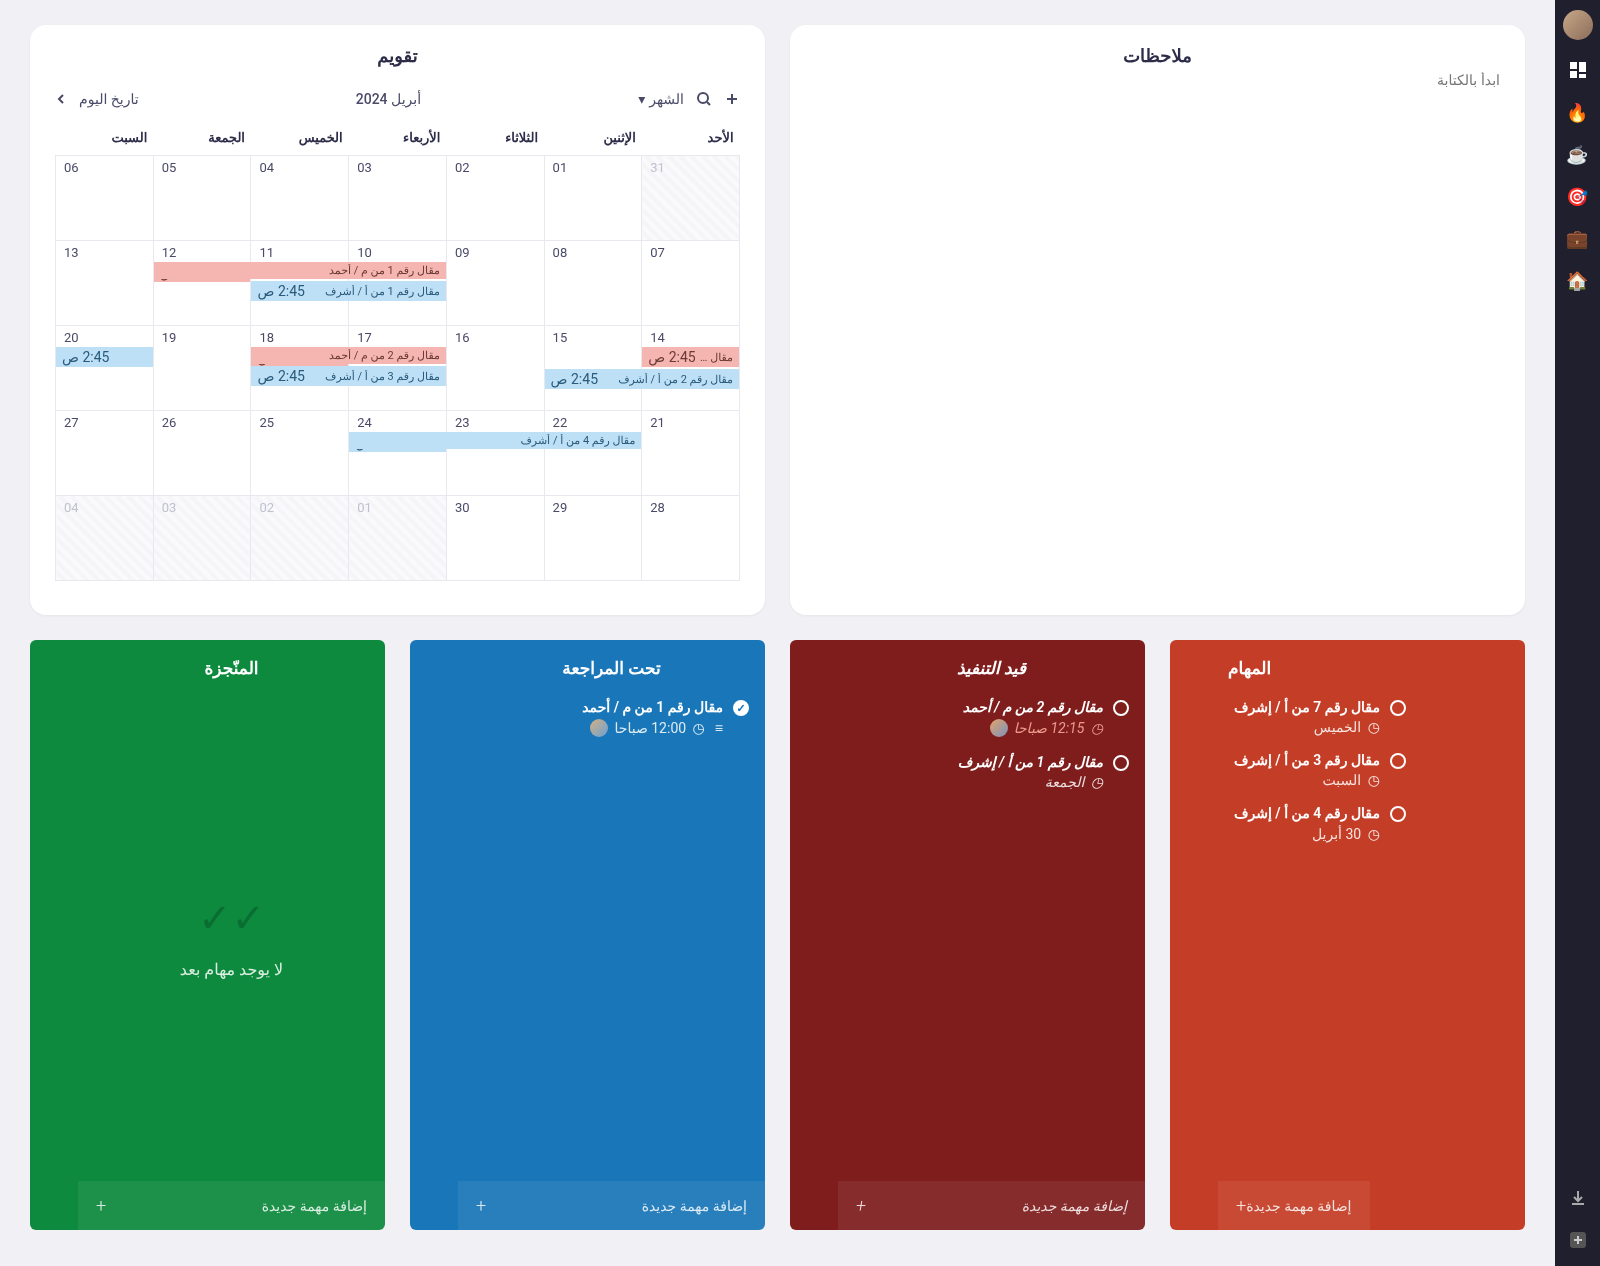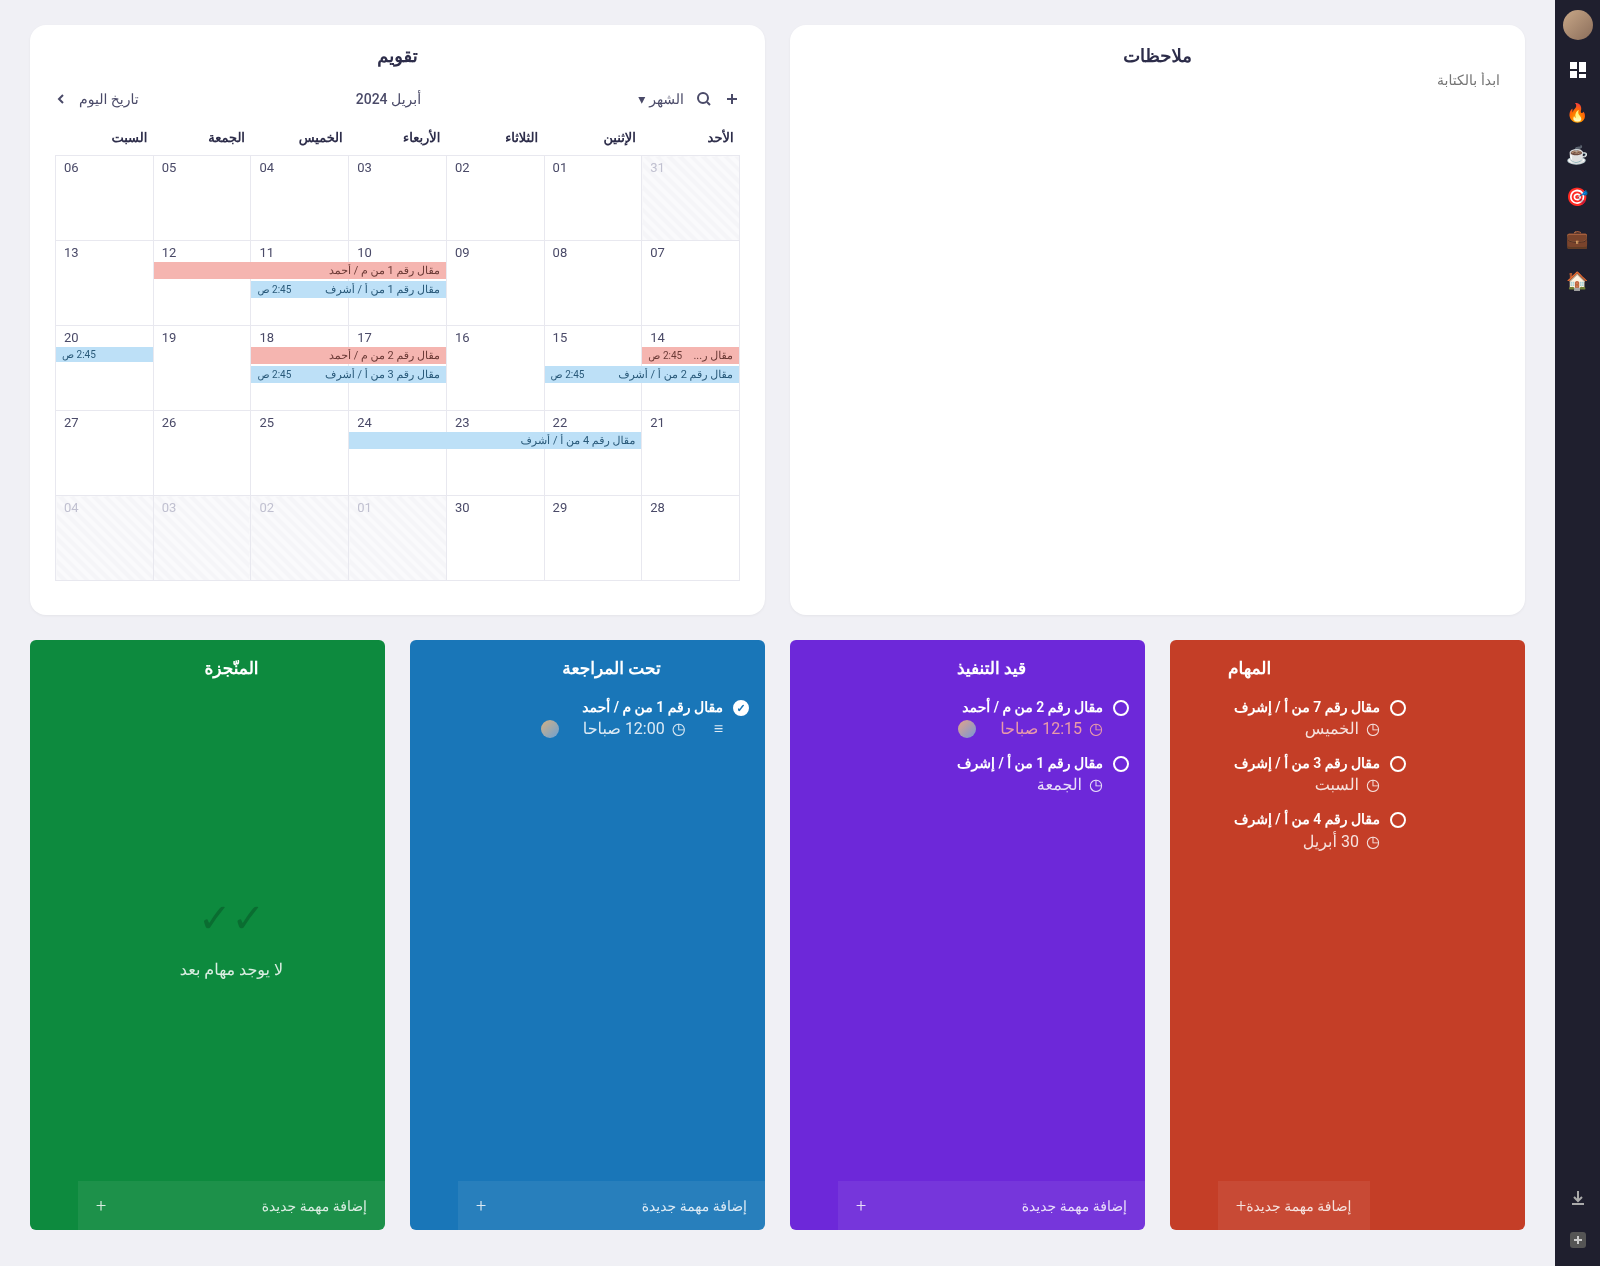--- a/index.html
+++ b/index.html
@@ -61,44 +61,44 @@
 }
 .cal-other .cal-daynum { color: #c0c0d0; }
 .cal-other { background: repeating-linear-gradient(45deg,#fafafc,#fafafc 4px,#f5f5f8 4px,#f5f5f8 8px); }
 .evt {
   font-size: 11px; padding: 2px 6px; margin: 0 0 2px 0;
   white-space: nowrap; overflow: hidden; text-overflow: ellipsis;
   display: flex; justify-content: space-between; align-items: center;
   direction: rtl;
 }
 .evt-title { overflow: hidden; text-overflow: ellipsis; }
-.evt-time { font-size: 10px; flex-shrink: 0; margin-right: 4px; }
+.evt-time { font-size: 14px; flex-shrink: 0; margin-right: 4px; }
 .evt-pink { background: #f5b5b0; color: #6b3a36; }
 .evt-blue { background: #bde0f7; color: #2a5a7a; }
 .board-row { display: flex; gap: 25px; }
 .kanban {
   flex: 1; border-radius: 6px; display: flex; flex-direction: column;
   color: #fff; min-height: 590px; position: relative; padding-left: 48px;
 }
 .kanban-red { background: #c43e27; align-items: flex-end; }
-.kanban-yellow { background: #6d28d9; }
+.kanban-yellow { background: #7f1d1d; font-style: italic; }
 .kanban-blue { background: #1976b8; }
 .kanban-green { background: #0d8a3e; }
 .kanban-header { text-align: center; padding: 18px 10px 14px; font-size: 17px; font-weight: 700; }
 .kanban-body { flex: 1; padding: 0 16px; }
 .task { display: flex; align-items: flex-start; gap: 10px; padding: 6px 0 10px; }
 .task-circle {
   width: 16px; height: 16px; border: 2px solid currentColor; border-radius: 50%;
   flex-shrink: 0; margin-top: 2px; display:flex; align-items:center; justify-content:center;
 }
 .task-circle.checked { background: #fff; color: #1976b8; border-color:#fff; }
 .task-circle.checked::after { content:"✓"; font-size:11px; font-weight:bold; }
 .task-main { flex: 1; }
 .task-title { font-size: 14px; font-weight: 600; line-height: 1.3; }
-.task-meta { font-size: 16px; opacity: 0.85; display: flex; align-items: center; gap: 24px; margin-top: 3px; }
+.task-meta { font-size: 14px; opacity: 0.85; display: flex; align-items: center; gap: 6px; margin-top: 3px; }
 .task-meta-red { color: #ffb0a0; }
 .task-meta .clock::before { content: "◷"; margin-left: 3px; }
 .task-meta .bars::before { content:"≡"; margin-left:4px; }
 .mini-avatar { width: 18px; height: 18px; border-radius: 50%; background: linear-gradient(135deg,#f7bb7a,#7aa8d8); display:inline-block; }
 .kanban-empty {
   flex: 1; display: flex; flex-direction: column; align-items: center; justify-content: center;
   color: rgba(255,255,255,0.85);
 }
 .dbl-check { font-size: 40px; color: #0a6d31; margin-bottom: 18px; }
 .kanban-footer {

